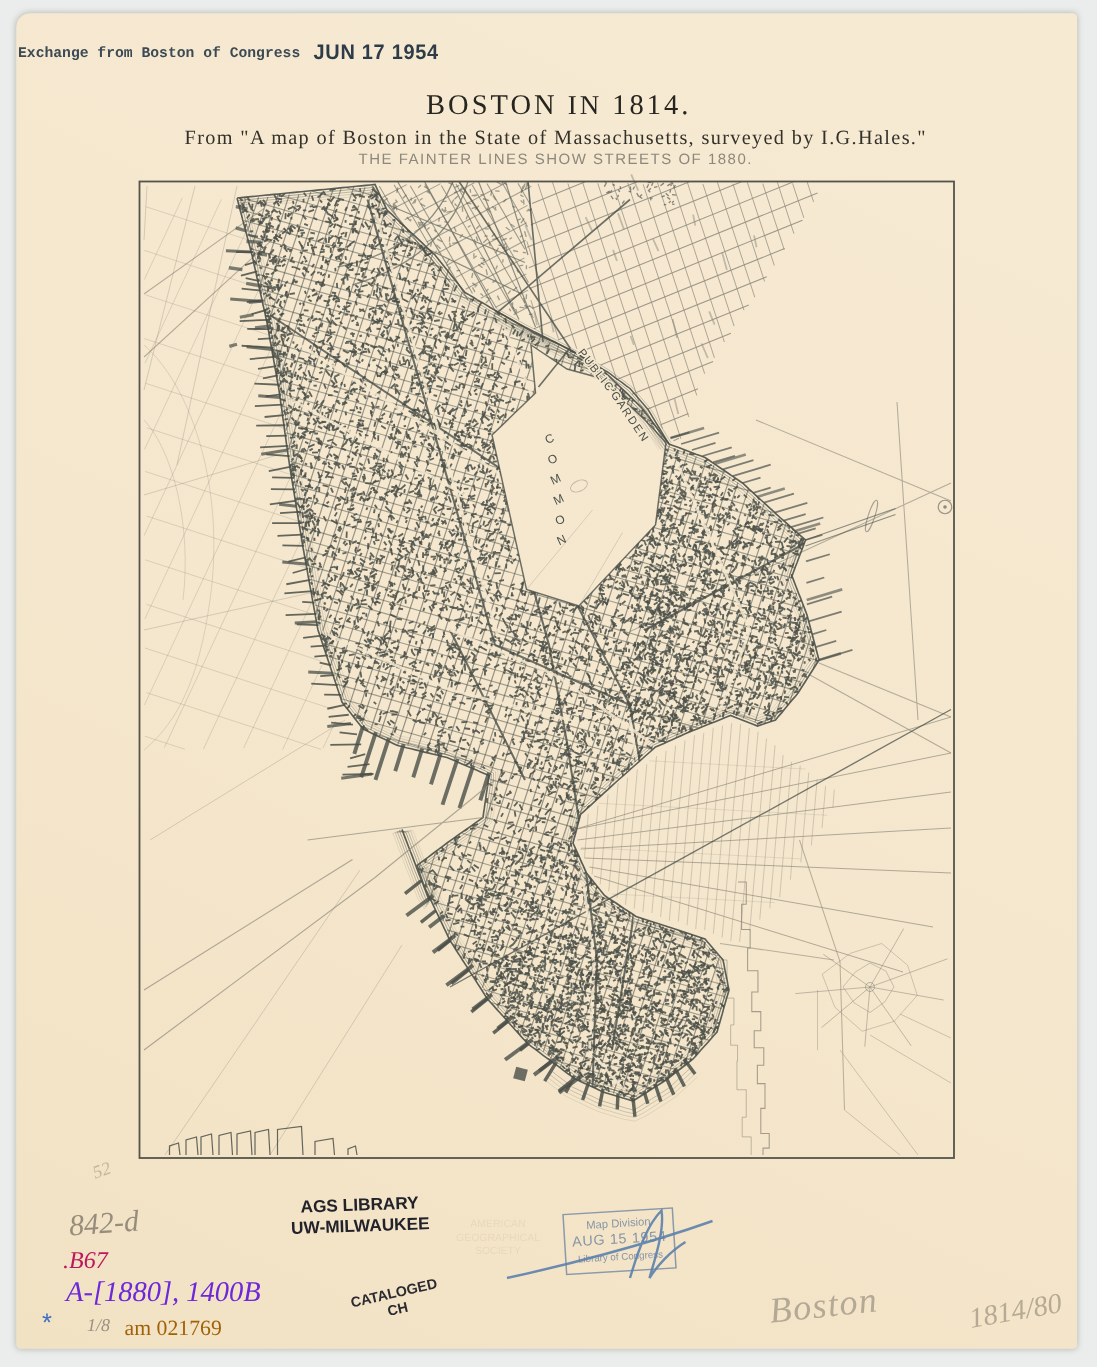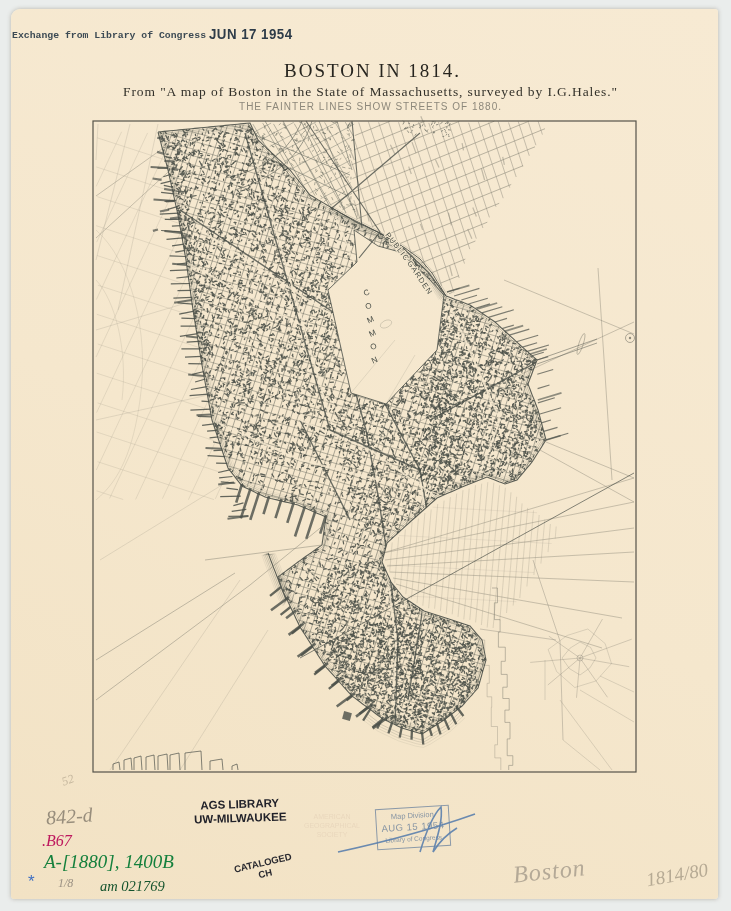--- a/index.html
+++ b/index.html
@@ -1,21 +1,21 @@
 <!DOCTYPE html>
 <html><head><meta charset="utf-8"><style>
 html,body{margin:0;padding:0;width:731px;height:911px;background:#eaedec;overflow:hidden}
 body{font-family:"Liberation Sans",sans-serif;position:relative}
 #paper{position:absolute;left:11px;top:9px;width:707px;height:890px;background:linear-gradient(205deg,#f7ead3 0%,#f5e7cd 55%,#f2e2c4 100%);border-radius:9px 3px 3px 3px;box-shadow:0 0 4px rgba(120,110,90,.45)}
 .abs{position:absolute;white-space:nowrap}
 </style></head><body>
 
 <div id="paper"></div>
 
-<div class="abs" style="left:12px;top:30px;font-family:'Liberation Mono',monospace;font-weight:bold;font-size:9.8px;color:#3c4a54">Exchange from Library of Congress</div>
+<div class="abs" style="left:12px;top:30px;font-family:'Liberation Mono',monospace;font-weight:bold;font-size:9.8px;color:#3c4a54">Exchange from Boston of Congress</div>
 
 <div class="abs" style="left:209px;top:26px;font-size:14px;font-weight:bold;color:#2e3c49;letter-spacing:.5px;transform:scaleX(.95);transform-origin:left">JUN 17 1954</div>
 
 <div class="abs" style="left:7px;top:60px;width:731px;text-align:center;font-family:'Liberation Serif',serif;font-size:19px;letter-spacing:2px;color:#27251f">BOSTON <span style="font-size:18px">IN</span> 1814.</div>
 
 <div class="abs" style="left:5px;top:84px;width:731px;text-align:center;font-family:'Liberation Serif',serif;font-size:13.5px;letter-spacing:.9px;color:#33312a">From "A map of Boston in the State of Massachusetts, surveyed by I.G.Hales."</div>
 
 <div class="abs" style="left:5px;top:101px;width:731px;text-align:center;font-size:10px;letter-spacing:1px;color:#8d887b">THE FAINTER LINES SHOW STREETS OF 1880.</div>
 
 <svg class="abs" style="left:0;top:0" width="731" height="911" viewBox="0 0 731 911">
@@ -137,26 +137,26 @@
 <text font-family="Liberation Sans, sans-serif" font-size="7.5" fill="#4a4f48" letter-spacing="1.2" transform="translate(385,235) rotate(52)" style="paint-order:stroke" stroke="#f5e8cf" stroke-width="2.2">PUBLIC</text>
 <text font-family="Liberation Sans, sans-serif" font-size="7.5" fill="#4a4f48" letter-spacing="1.2" transform="translate(407,263) rotate(56)" style="paint-order:stroke" stroke="#f5e8cf" stroke-width="2.2">GARDEN</text>
 
 <rect x="93" y="121" width="543" height="651" fill="none" stroke="#55534a" stroke-width="1.2"></rect>
 </svg>
 
 <div class="abs" style="left:62px;top:773px;font-family:'Liberation Serif',serif;font-style:italic;font-size:12px;color:#c4b69d;transform:rotate(-20deg)">52</div>
 
 <div class="abs" style="left:46px;top:805px;font-family:'Liberation Serif',serif;font-style:italic;font-size:20px;color:#978d7c;transform:rotate(-4deg)">842-d</div>
 <div class="abs" style="left:42px;top:832px;font-family:'Liberation Serif',serif;font-style:italic;font-size:16px;color:#be185d">.B67</div>
-<div class="abs" style="left:44px;top:851px;font-family:'Liberation Serif',serif;font-style:italic;font-size:19px;color:#15803d">A-[1880], 1400B</div>
+<div class="abs" style="left:44px;top:851px;font-family:'Liberation Serif',serif;font-style:italic;font-size:19px;color:#6d28d9">A-[1880], 1400B</div>
 <div class="abs" style="left:58px;top:876px;font-family:'Liberation Serif',serif;font-style:italic;font-size:12px;color:#9b9183">1/8</div>
 
 <div class="abs" style="left:28px;top:872px;font-size:17px;color:#3f6fc2">*</div>
 
-<div class="abs" style="left:100px;top:878px;font-family:'Liberation Serif',serif;font-style:italic;font-size:14.5px;color:#14532d">am 021769</div>
+<div class="abs" style="left:83px;top:878px;font-family:'Liberation Serif',serif;font-size:14.5px;color:#a16207">am 021769</div>
 
 <div class="abs" style="left:160px;top:797px;width:160px;text-align:center;font-weight:bold;font-size:11.5px;color:#22222a;transform:rotate(-2deg);line-height:14px">AGS LIBRARY<br>UW-MILWAUKEE</div>
 
 <div class="abs" style="left:228px;top:857px;width:72px;text-align:center;font-weight:bold;font-size:9.5px;color:#2a2a30;transform:rotate(-13deg);line-height:11px">CATALOGED<br>CH</div>
 
 <div class="abs" style="left:297px;top:812px;width:70px;text-align:center;font-size:7px;color:#c5a995;opacity:.22;line-height:9px;filter:blur(.4px)">AMERICAN<br>GEOGRAPHICAL<br>SOCIETY</div>
 
 <div class="abs" style="left:376px;top:807px;width:72px;height:37px;border:1.4px solid #8b99a8;transform:rotate(-3.5deg);color:#8795a4;text-align:center;font-size:7.5px;line-height:11px;padding-top:2px">Map Division<br><span style="font-size:9.5px;letter-spacing:.5px">AUG 15 1954</span><br><span style="font-size:6.5px">Library of Congress</span></div>
 
 <svg class="abs" style="left:320px;top:800px" width="170" height="60" viewBox="0 0 170 60">

